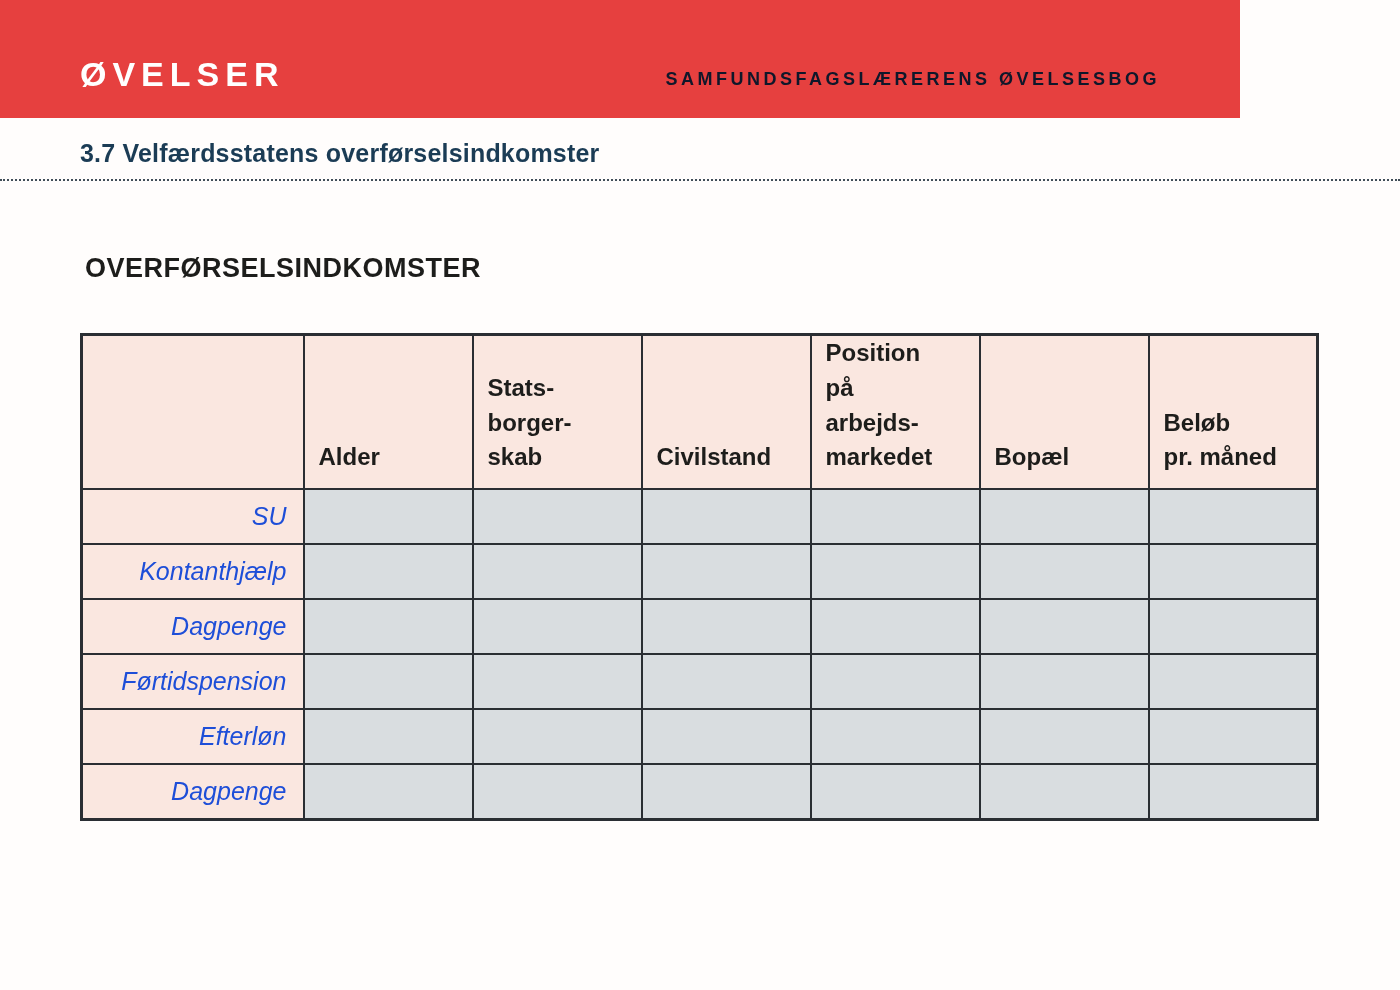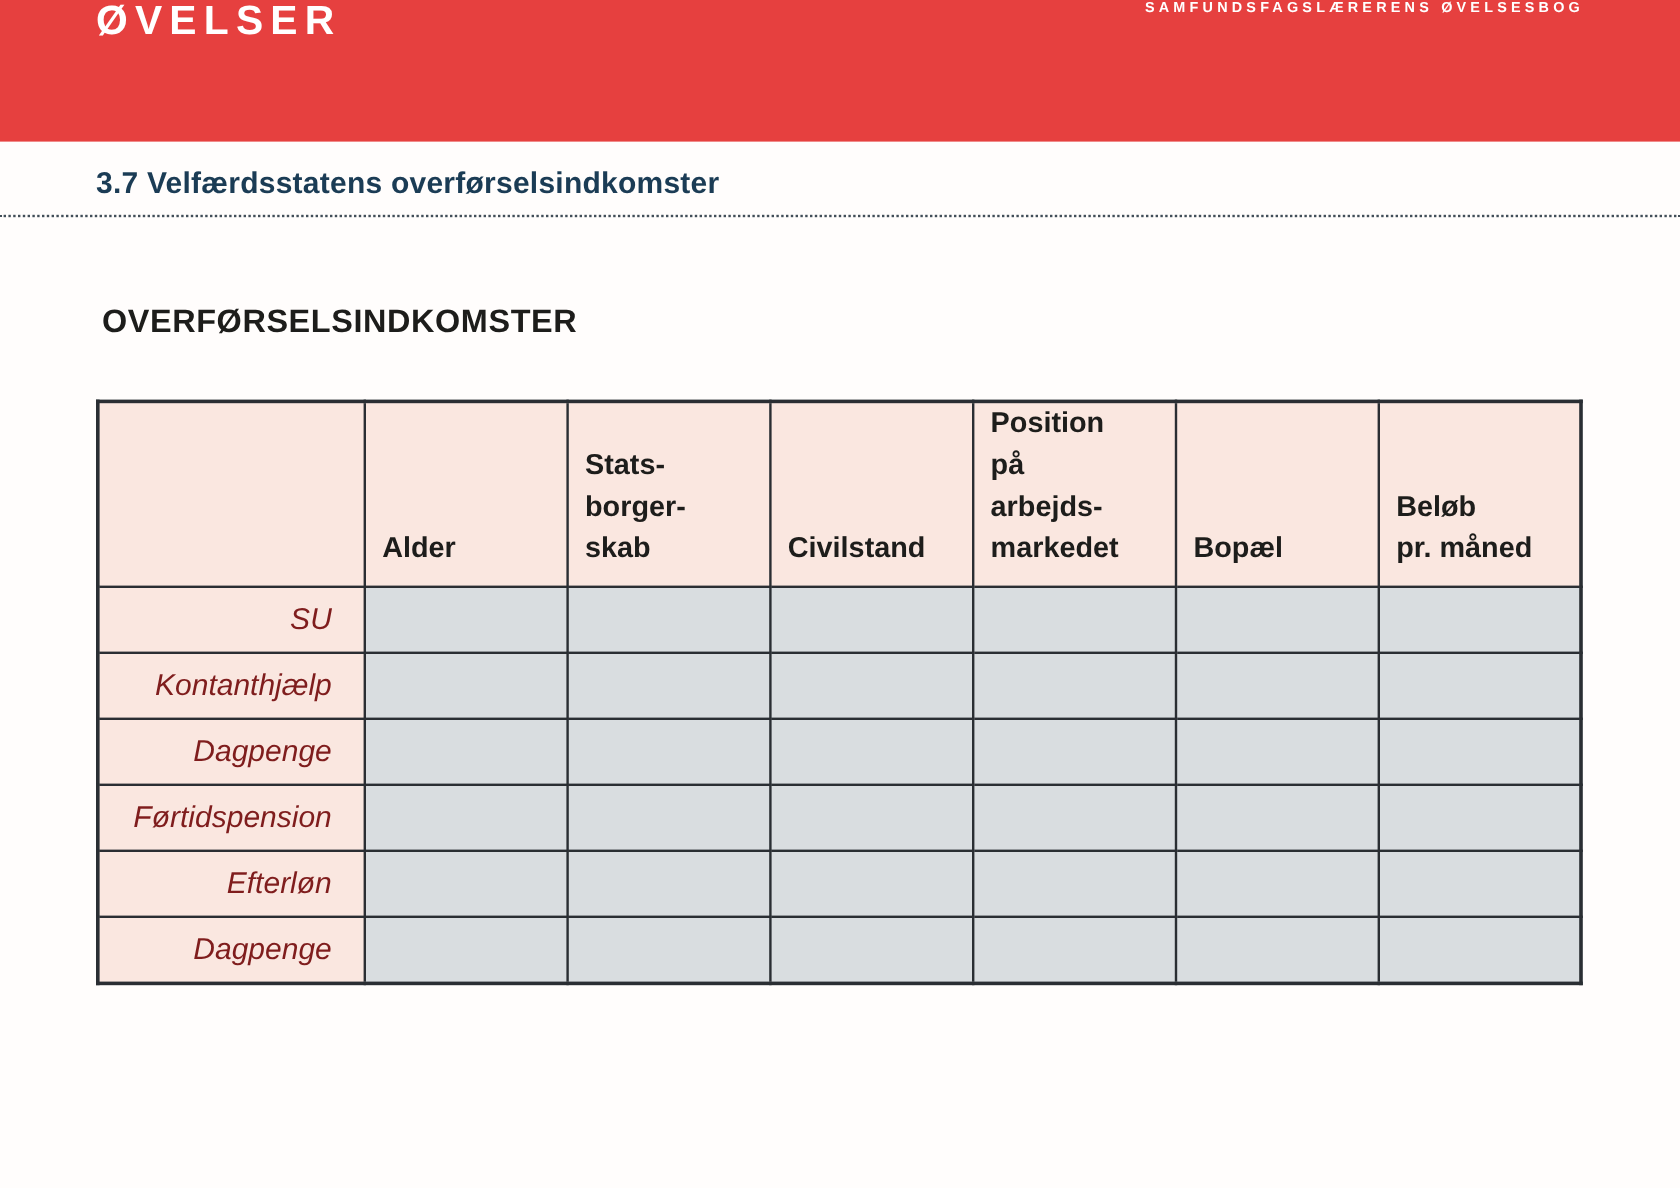--- a/index.html
+++ b/index.html
@@ -5,34 +5,34 @@
   html, body { margin: 0; padding: 0; }
   body {
     width: 1400px; height: 990px;
     background: #fffdfc;
     font-family: "Liberation Sans", sans-serif;
     position: relative;
     overflow: hidden;
   }
   .topbar {
     position: absolute; top: 0; left: 0;
-    width: 1400px; height: 118px;
+    width: 1240px; height: 118px;
     background: #e6403f;
-    display: flex; justify-content: space-between; align-items: flex-start;
+    display: flex; justify-content: space-between; align-items: flex-end;
     box-sizing: border-box;
     padding: 0 80px 27px 80px;
   }
   .brand {
     color: #ffffff;
     font-size: 34px; font-weight: bold;
     letter-spacing: 6px; line-height: 1;
   }
   .booktitle {
-    color: #ffffff;
-    font-size: 12px; font-weight: bold;
+    color: #0f172a;
+    font-size: 18px; font-weight: bold;
     letter-spacing: 3.5px; line-height: 1;
     padding-bottom: 3px;
   }
   .subtitle {
     position: absolute; left: 80px; top: 139px;
     font-size: 25px; font-weight: bold;
     color: #1b3c55;
     letter-spacing: 0.2px;
   }
   .dotted {
@@ -69,24 +69,24 @@
     font-size: 24px; font-weight: bold;
     color: #1d1d1b;
     line-height: 1.45;
     white-space: pre-line;
   }
   .grid td { height: 55px; }
   .grid td.rowlabel {
     background: #fae7e0;
     font-style: italic;
     font-size: 25px;
-    color: #7f1d1d;
+    color: #1d4ed8;
     text-align: right;
     vertical-align: middle;
-    padding: 0 26px 0 6px;
+    padding: 0 16px 0 6px;
   }
   .grid td.blank { background: #d9dde0; }
 </style>
 </head>
 <body>
 
 <div class="page">
 
   <header class="topbar">
     <div class="brand">ØVELSER</div>

